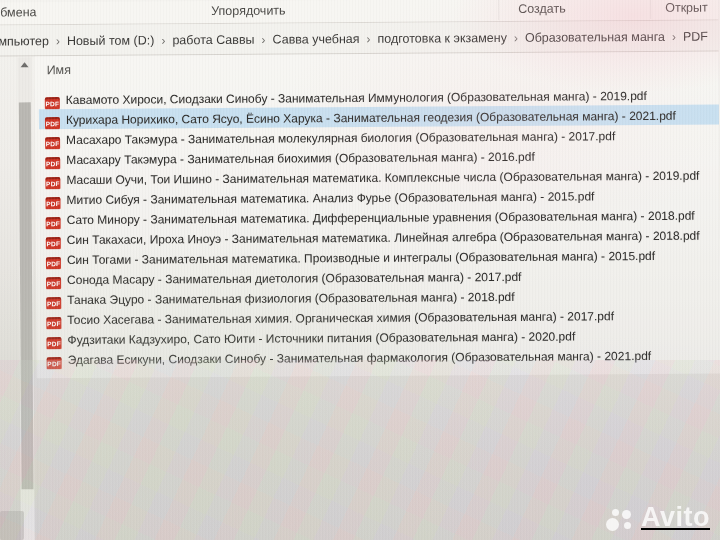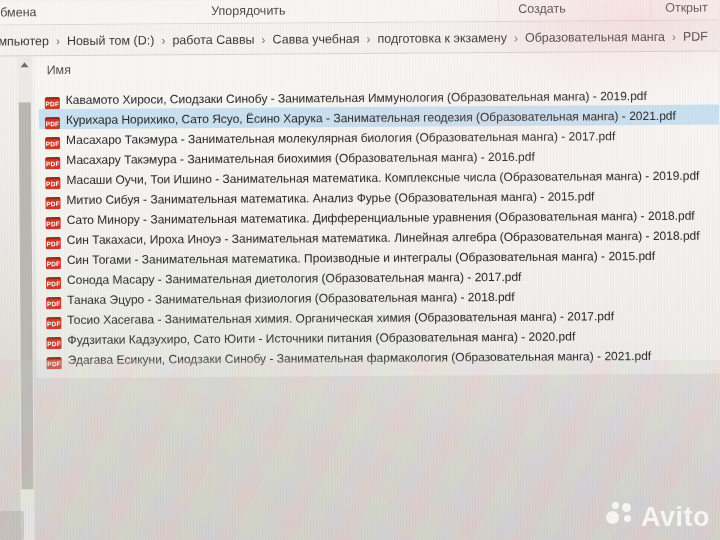--- a/index.html
+++ b/index.html
@@ -47,21 +47,21 @@
       radial-gradient(ellipse 320px 200px at 85% 88%, rgba(203,198,216,0.14), transparent 70%),
       repeating-linear-gradient(90deg, rgba(255,255,255,0.04) 0 1px, rgba(0,0,0,0.015) 1px 2px, transparent 2px 3px);
   }
   .overlay2{
     top:360px;height:180px;
     background:
       repeating-linear-gradient(115deg, rgba(232,180,190,0.14) 0 18px, rgba(200,214,184,0.14) 18px 36px, rgba(196,194,220,0.12) 36px 54px),
       repeating-linear-gradient(25deg, rgba(232,180,190,0.09) 0 22px, rgba(196,194,220,0.09) 22px 44px, rgba(200,214,184,0.09) 44px 66px);
   }
   
-  .watermark{position:absolute;right:10px;bottom:7px;display:flex;align-items:flex-start;gap:7px;z-index:5;}
+  .watermark{position:absolute;right:10px;bottom:7px;display:flex;align-items:flex-end;gap:7px;z-index:5;text-decoration:underline;}
   .avito-logo{position:relative;width:28px;height:24px;}
   .avito-logo i{position:absolute;border-radius:50%;background:rgba(255,255,255,0.78);}
   .avito-c1{left:6px;top:0;width:7px;height:7px;}
   .avito-c2{left:0;top:9px;width:13px;height:13px;}
   .avito-c3{left:16px;top:1px;width:9px;height:9px;}
   .avito-c4{left:18px;top:13px;width:7px;height:7px;}
   .avito-text{font-size:27px;font-weight:bold;color:rgba(255,255,255,0.78);letter-spacing:0.5px;}
 </style>
 </head>
 <body>

